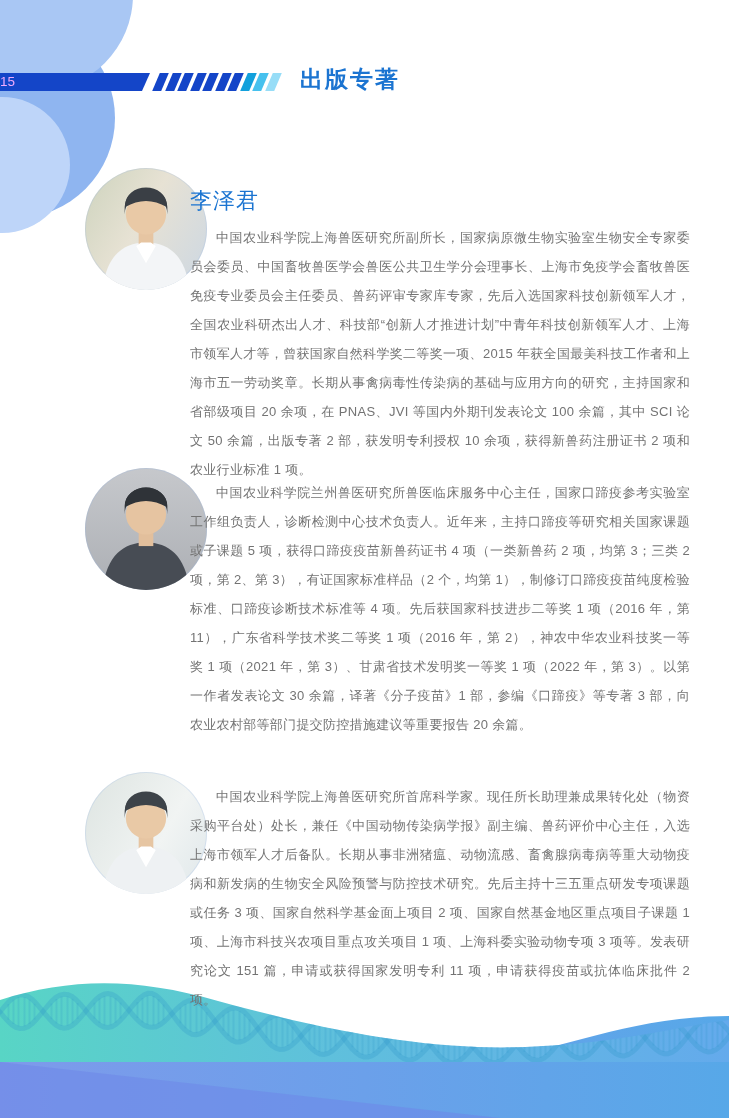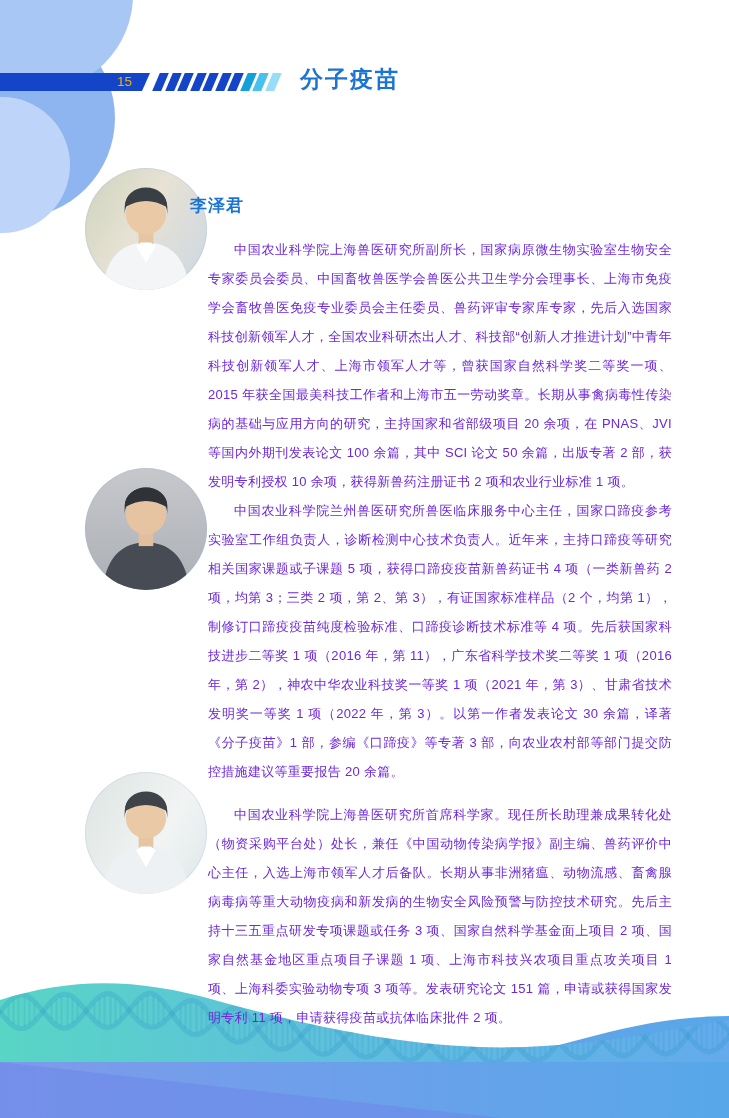--- a/index.html
+++ b/index.html
@@ -9,21 +9,21 @@
     font-family:"Liberation Sans","DejaVu Sans",sans-serif;
   }
   
   .decor-svg{position:absolute;inset:0;z-index:0;pointer-events:none;}
   
   .header{position:absolute;left:0;top:0;width:100%;height:110px;z-index:2;}
   .page-bar{
     position:absolute;left:0;top:73px;width:150px;height:18px;
     background:#1445C8;
     clip-path:polygon(0 0,100% 0,calc(100% - 8px) 100%,0 100%);
-    color:#eab308;font-size:13.5px;line-height:18px;text-align:right;
+    color:#f0abfc;font-size:13.5px;line-height:18px;
     padding-right:0;box-sizing:border-box;
   }
   .page-bar span{display:inline-block;padding-right:18px;}
   .stripes{position:absolute;left:156px;top:73px;height:18px;display:flex;}
   .stripe{width:8.5px;height:18px;margin-right:4px;transform:skewX(-23deg);}
   .page-title{
     position:absolute;left:300px;top:64px;margin:0;
     font-size:23px;font-weight:700;color:#1B74D1;letter-spacing:2px;
   }
   
@@ -31,24 +31,24 @@
   .profile-photo{
     position:absolute;left:85px;top:0;width:122px;height:122px;border-radius:50%;
     overflow:hidden;box-shadow:0 0 0 1px rgba(150,185,230,0.25) inset;
   }
   .profile-photo svg{display:block;width:100%;height:100%;}
   .photo-bg-1{background:linear-gradient(120deg,#cdd3bd 0%,#e7e2d4 45%,#ccd7e3 100%);}
   .photo-bg-2{background:linear-gradient(180deg,#c6c8cc 0%,#acafb4 100%);}
   .photo-bg-3{background:linear-gradient(120deg,#dde4e1 0%,#f1f4f3 60%,#dfe7ea 100%);}
   .profile-info{position:absolute;left:190px;top:10px;width:500px;}
   .profile-name{
-    margin:16px 0 7px 0;font-size:17px;font-weight:700;color:#1B74D1;letter-spacing:1px;
+    margin:8px 0 7px 0;font-size:22px;font-weight:400;color:#1B74D1;letter-spacing:1px;
   }
   .profile-bio{
-    margin:18px;font-size:13px;line-height:29px;color:#6d28d9;
+    margin:0;font-size:13px;line-height:29px;color:#737373;
     text-align:justify;text-indent:2em;letter-spacing:0.3px;
   }
 </style>
 </head>
 <body>
 
 <div class="page">
 
   <svg class="decor-svg" viewBox="0 0 729 1118">
     <defs>
@@ -197,21 +197,21 @@
         <div class="stripe" style="background: rgb(20, 69, 200);"></div>
         <div class="stripe" style="background: rgb(20, 69, 200);"></div>
         <div class="stripe" style="background: rgb(20, 69, 200);"></div>
         <div class="stripe" style="background: rgb(20, 69, 200);"></div>
         <div class="stripe" style="background: rgb(20, 69, 200);"></div>
         <div class="stripe" style="background: rgb(20, 69, 200);"></div>
         <div class="stripe" style="background: rgb(18, 160, 220);"></div>
         <div class="stripe" style="background: rgb(71, 193, 238);"></div>
         <div class="stripe" style="background: rgb(151, 221, 247);"></div>
       </div>
-    <h1 class="page-title">分子疫苗</h1>
+    <h1 class="page-title">出版专著</h1>
   </div>
 
   <div class="profile" style="top:168px;">
     <div class="profile-photo photo-bg-1">
       <svg viewBox="0 0 100 100">
         <path d="M14,102 C17,72 31,61 50,61 C69,61 83,72 86,102 Z" fill="#f3f5f7"></path>
         <rect x="44" y="50" width="12" height="14" fill="#e6c5a2"></rect>
         <circle cx="50" cy="38" r="16.5" fill="#e9c9a6"></circle>
         <path d="M32.5,38 a17.5,17.5 0 0 1 35,0 l0,-6 a17.5,15 0 0 0 -35,0 Z" fill="#3a3f45"></path>
         <path d="M33,32 q17,-10 34,0 l0,-2 a17,14 0 0 0 -34,0 Z" fill="#3a3f45"></path>

